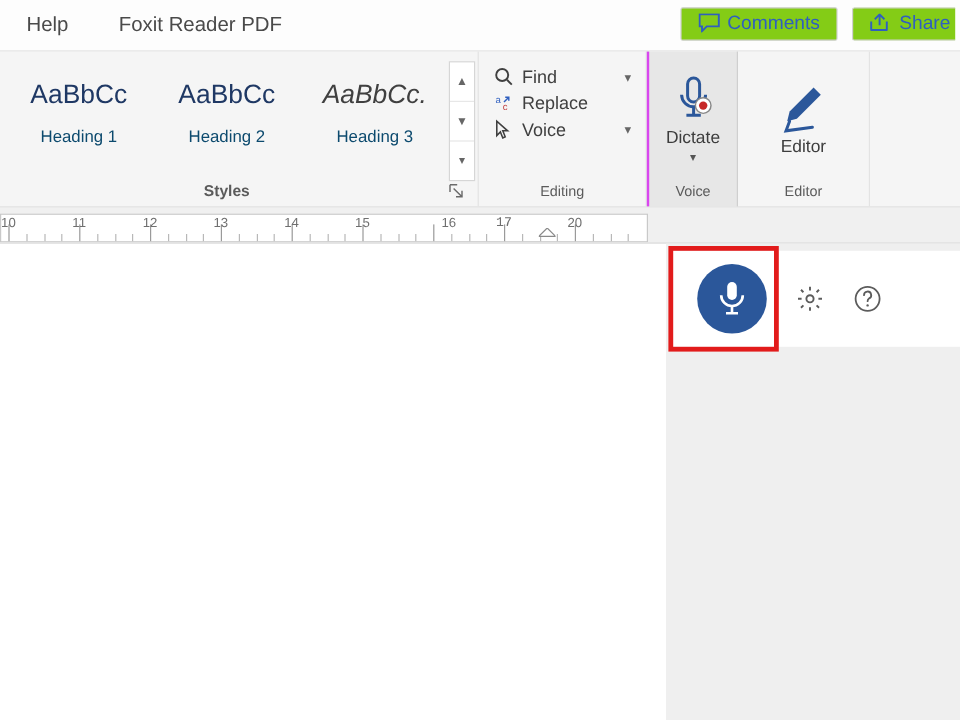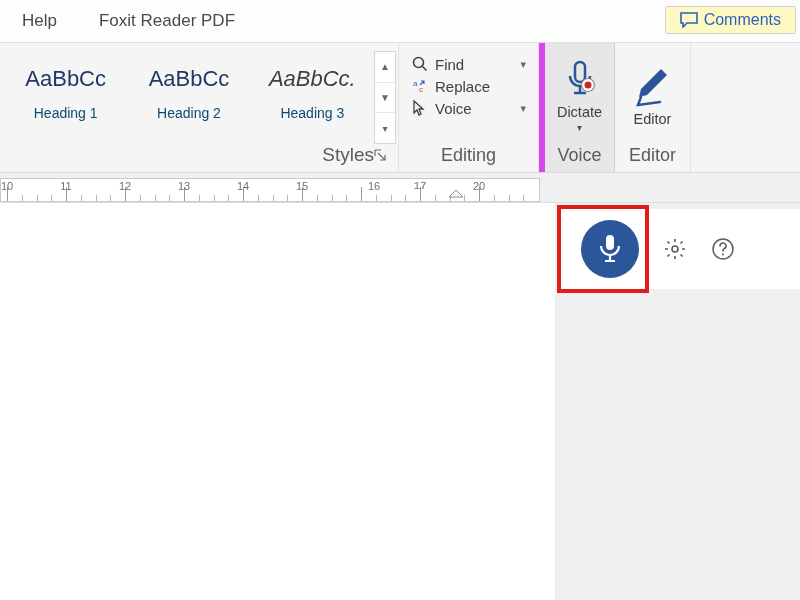--- a/index.html
+++ b/index.html
@@ -21,23 +21,23 @@
     padding-left: 22px;
     gap: 42px;
   }
   .menubar .menu-item { font-size: 17px; color: #4a4a4a; cursor: pointer; }
   .top-buttons {
     position: absolute;
     top: 6px; right: 4px;
     display: flex; gap: 12px;
   }
   .top-btn {
-    display: flex; align-items: center; gap: 6px;
+    display: flex; gap: 6px;
     border: 1px solid #d0d0d0;
-    background: #fef9c3;
+    background: #84cc16;
     color: #2f5fbf;
     font-size: 16px;
     padding: 4px 14px;
     border-radius: 2px;
     cursor: pointer;
   }
   .share-btn { padding-right: 4px; border-right: none; border-radius: 2px 0 0 2px; }
 
   
   .ribbon {
@@ -47,21 +47,21 @@
     background: #f5f5f5;
     border-bottom: 1px solid #dcdcdc;
   }
   .group {
     display: flex; flex-direction: column;
     border-right: 1px solid #e3e3e3;
     padding-top: 8px;
   }
   .group-label {
     text-align: center;
-    font-size: 18px;
+    font-size: 12px;
     color: #5b5b5b;
     padding: 4px 0 6px;
     display: flex; justify-content: center; align-items: center; gap: 6px;
   }
   .launcher { width: 12px; height: 12px; margin-left: auto; margin-right: 8px; }
 
   
   .styles-group { width: 399px; }
   .gallery-wrap { display: flex; flex: 1; }
   .gallery { display: flex; flex: 1; padding-left: 4px; }
@@ -76,36 +76,36 @@
     border: 1px solid #d6d6d6;
     background: #fff;
   }
   .gallery-scroll div {
     flex:1; display:flex; align-items:center; justify-content:center;
     font-size: 10px; color:#666; cursor:pointer;
     border-bottom:1px solid #e7e7e7;
   }
   .gallery-scroll div:last-child{border-bottom:none;}
   .styles-label-row { display:flex; align-items:center; padding:0 4px 6px 4px; }
-  .styles-label-row .lbl { flex:1; text-align:right; font-size:19px; color:#5b5b5b; }
+  .styles-label-row .lbl { flex:1; text-align:center; font-size:13px; color:#5b5b5b;font-weight:bold; }
 
   
   .editing-group { width: 140px; }
   .edit-list { display:flex; flex-direction:column; gap:0; padding: 2px 8px; flex:1; }
   .edit-item { display:flex; align-items:center; gap:6px; font-size:15px; color:#404040; cursor:pointer; padding:2px 4px; }
   .edit-item .chev { margin-left:auto; font-size:11px; color:#666; }
 
   
-  .voice-group { width: 76px; background:#e7e7e7; border-left:6px solid #d946ef; border-right:1px solid #cfcfcf;}
+  .voice-group { width: 76px; background:#e7e7e7; border-left:2px solid #d946ef; border-right:1px solid #cfcfcf;}
   .big-btn { flex:1; display:flex; flex-direction:column; align-items:center; justify-content:center; gap:2px; cursor:pointer; }
   .big-btn .lbl { font-size:14.5px; color:#3d3d3d; }
   .big-btn .chev { font-size:10px; color:#555; }
 
   
-  .editor-group { width: 76px; }
+  .editor-group { width: 110px; }
 
   
   .ruler-row {
     height: 30px;
     background: #f0f0f0;
     display:flex;
     align-items:flex-end;
     overflow:hidden;
     border-bottom:1px solid #ddd;
     position: relative;
@@ -166,20 +166,26 @@
   <span class="menu-item">Help</span>
   <span class="menu-item">Foxit Reader PDF</span>
 </div>
 
 <div class="top-buttons">
   <div class="top-btn">
     <svg width="18" height="16" viewBox="0 0 18 16">
       <path d="M1 1h16v10H7l-4 4v-4H1z" fill="none" stroke="#2f5fbf" stroke-width="1.6"></path>
     </svg>
     <span>Comments</span>
+  </div>
+  <div class="top-btn share-btn">
+    <svg width="18" height="16" viewBox="0 0 18 16">
+      <path d="M1 7v7h13V7 M8 10V1 M4 5l4-4 4 4" fill="none" stroke="#2f5fbf" stroke-width="1.6" stroke-linejoin="round"></path>
+    </svg>
+    <span>Share</span>
   </div>
 </div>
 
 <div class="ribbon">
 
   <div class="group styles-group">
     <div class="gallery-wrap">
       <div class="gallery">
         <div class="style-item">
           <div class="style-preview">AaBbCc</div>

